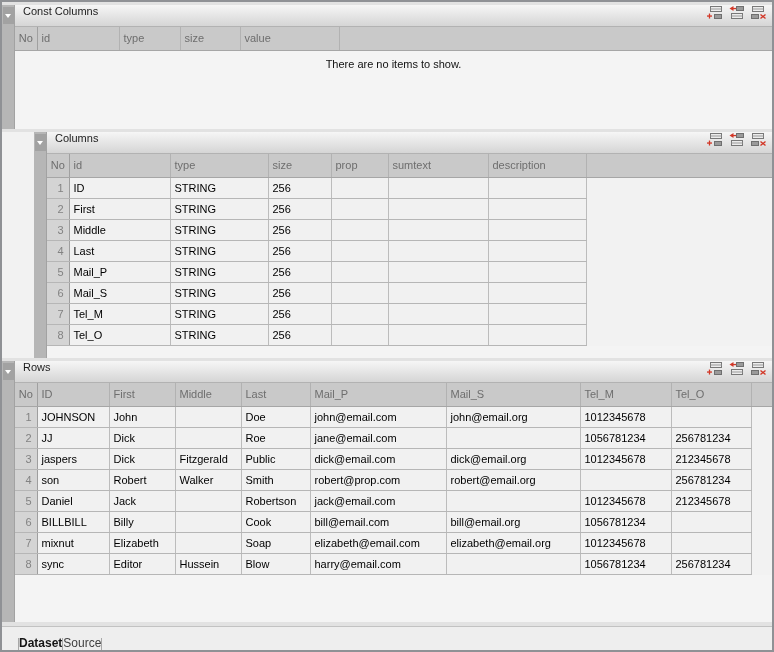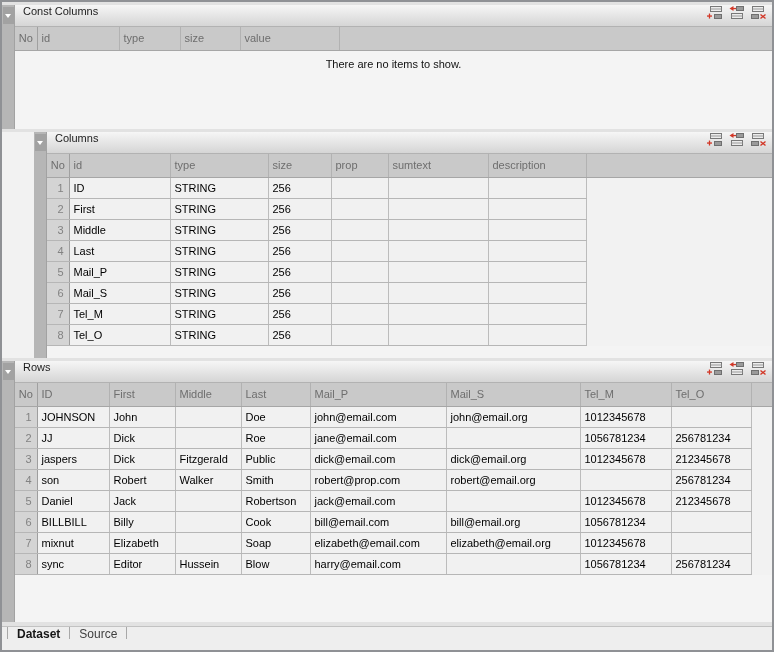--- a/index.html
+++ b/index.html
@@ -89,22 +89,22 @@
     text-align: center; padding-top: 7px;
     color: #111; font-size: 11px;
   }
   .columns-tail { height: 12px; background: #f4f4f4; }
   
   .footer {
     height: 24px; flex: 0 0 24px;
     margin-top: 4px;
     background: #eeeeee;
     border-top: 1px solid #c2c2c2;
-    display: flex; align-items: flex-start;
-    padding-left: 5px; gap: 9px;
+    display: flex; align-items: flex-end;
+    padding-left: 16px; 
   }
   .footer .sep { width: 1px; height: 12px; background: #a8a8a8; }
   .tab { font-size: 12px; cursor: default; }
   .tab.active { font-weight: bold; color: #161616; }
   .tab.inactive { color: #404040; }
 </style>
 </head>
 <body>
 
 <div class="window">

